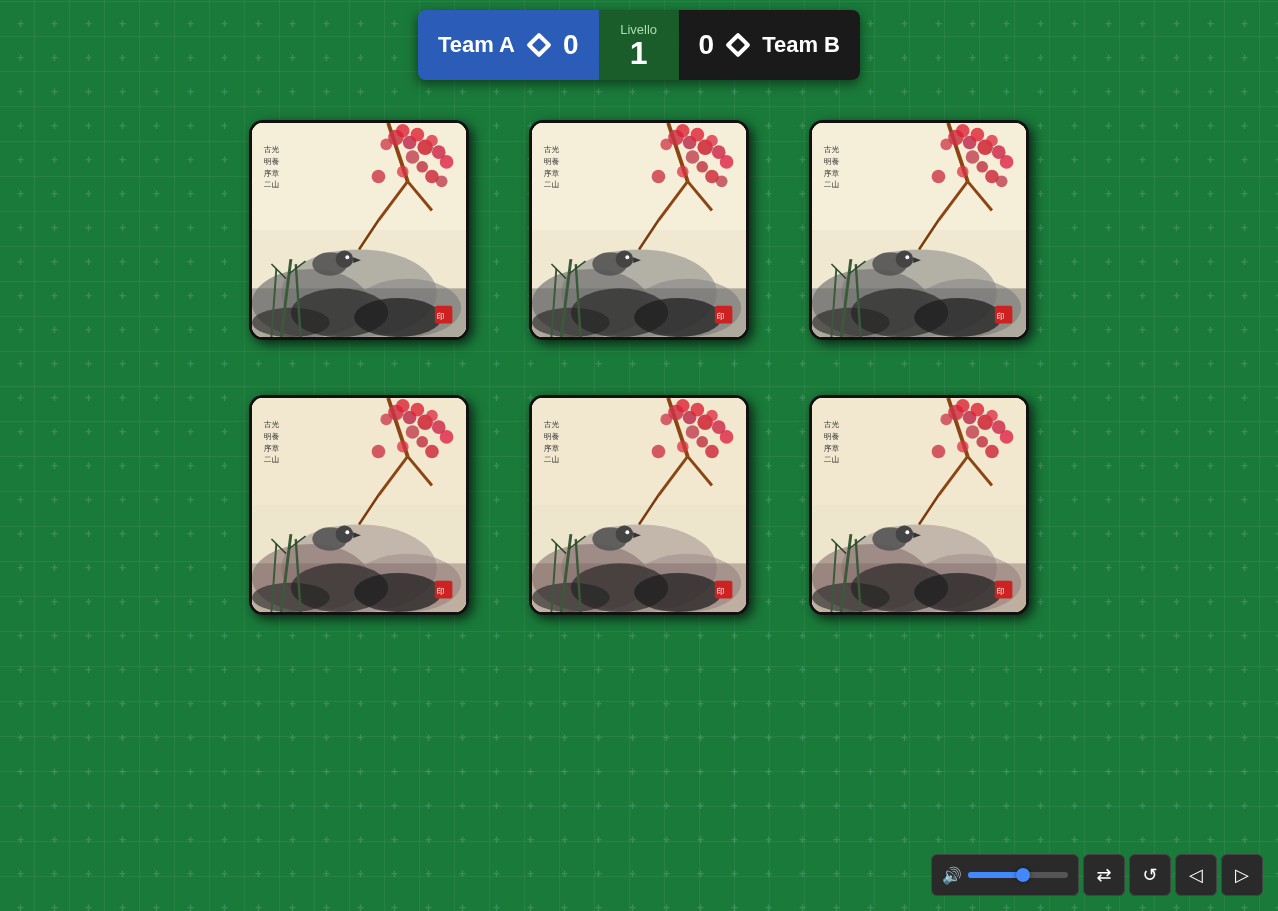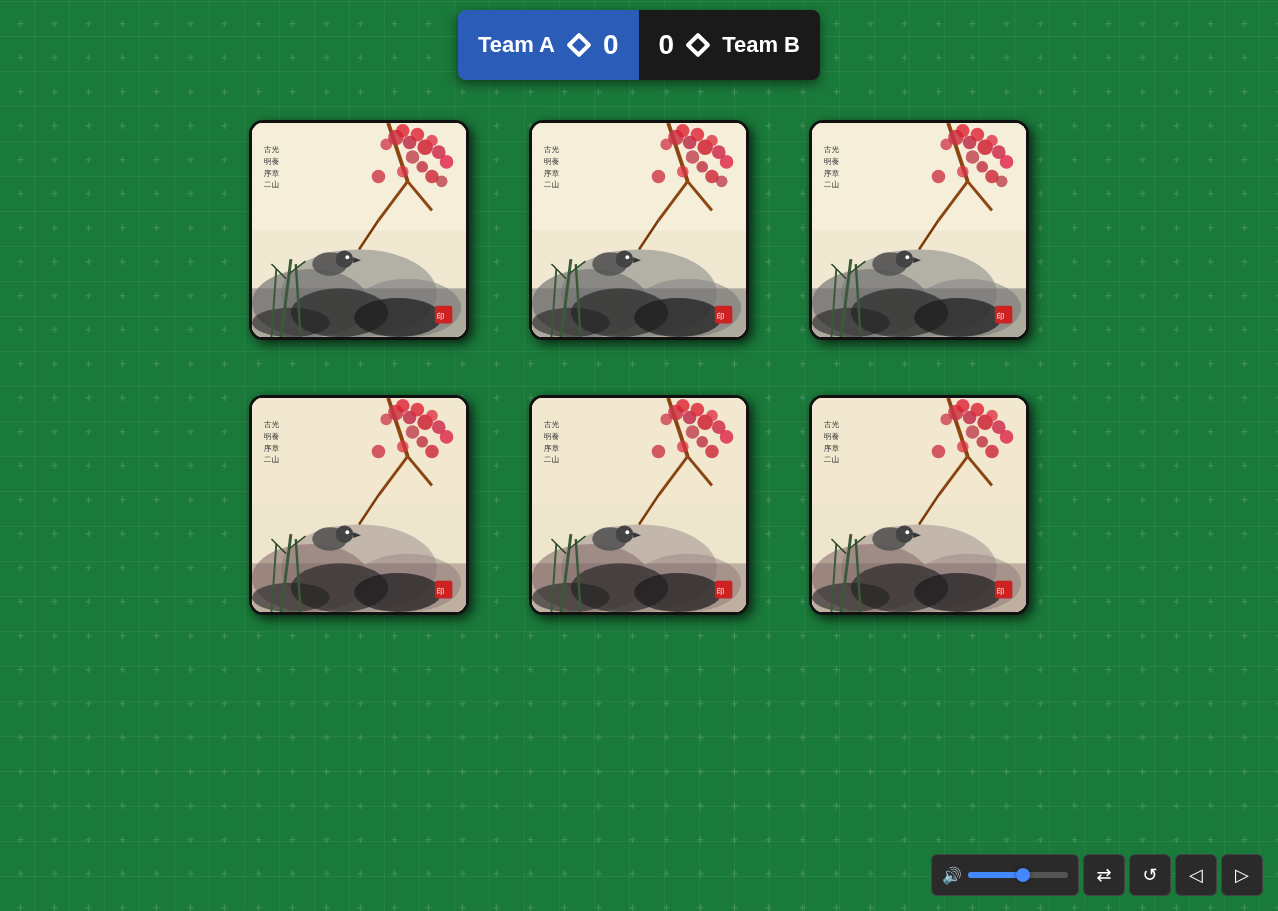--- a/index.html
+++ b/index.html
@@ -1314,20 +1314,24 @@
   <div class="team-a-section">
     <span class="team-a-label">Team A</span>
     <div class="diamond-icon">
       <div class="diamond-shape">
         <div class="diamond-inner"></div>
       </div>
     </div>
     <span class="score-a">0</span>
   </div>
 
+  <div class="level-section">
+    <span class="level-label">Livello</span>
+    <span class="level-number">1</span>
+  </div>
 
   <div class="team-b-section">
     <span class="score-b">0</span>
     <div class="diamond-icon">
       <div class="diamond-shape">
         <div class="diamond-inner diamond-inner-b"></div>
       </div>
     </div>
     <span class="team-b-label">Team B</span>
   </div>

